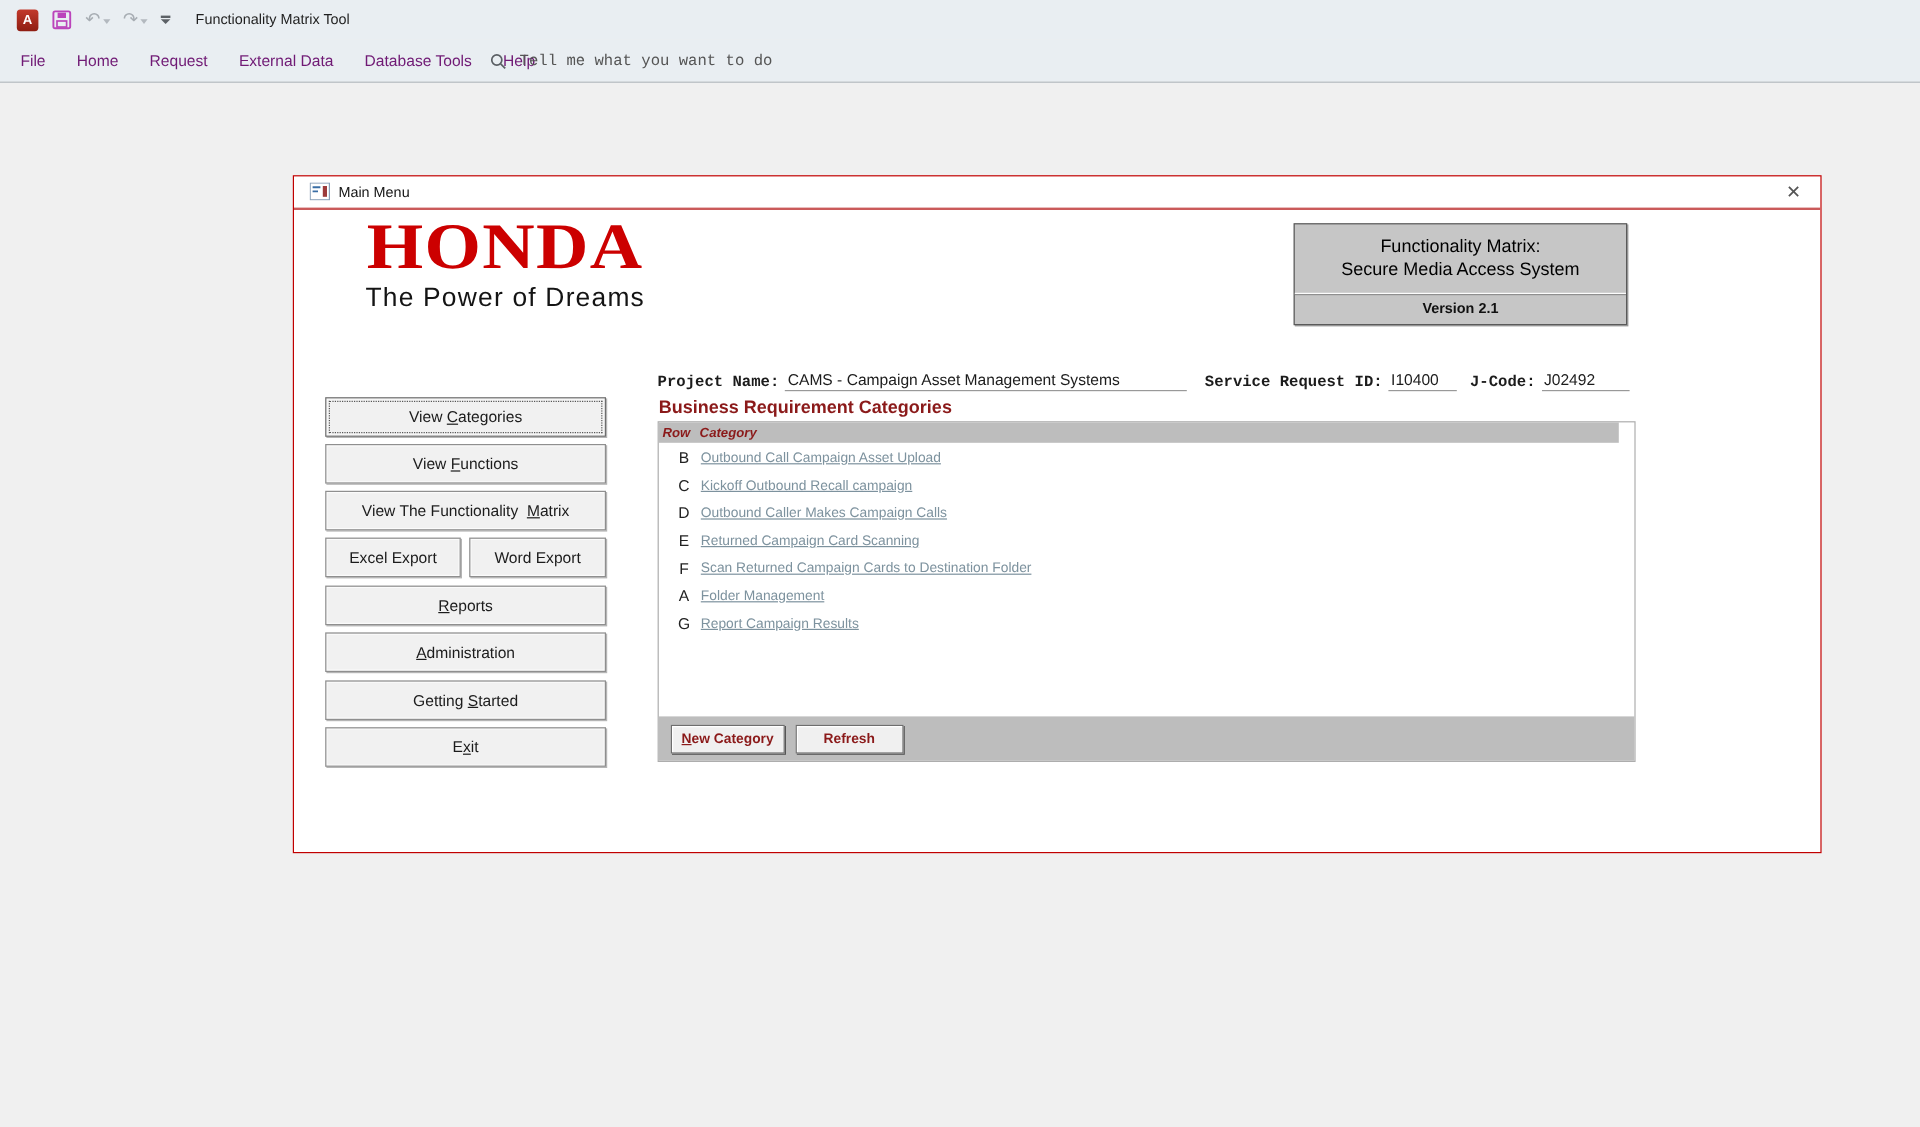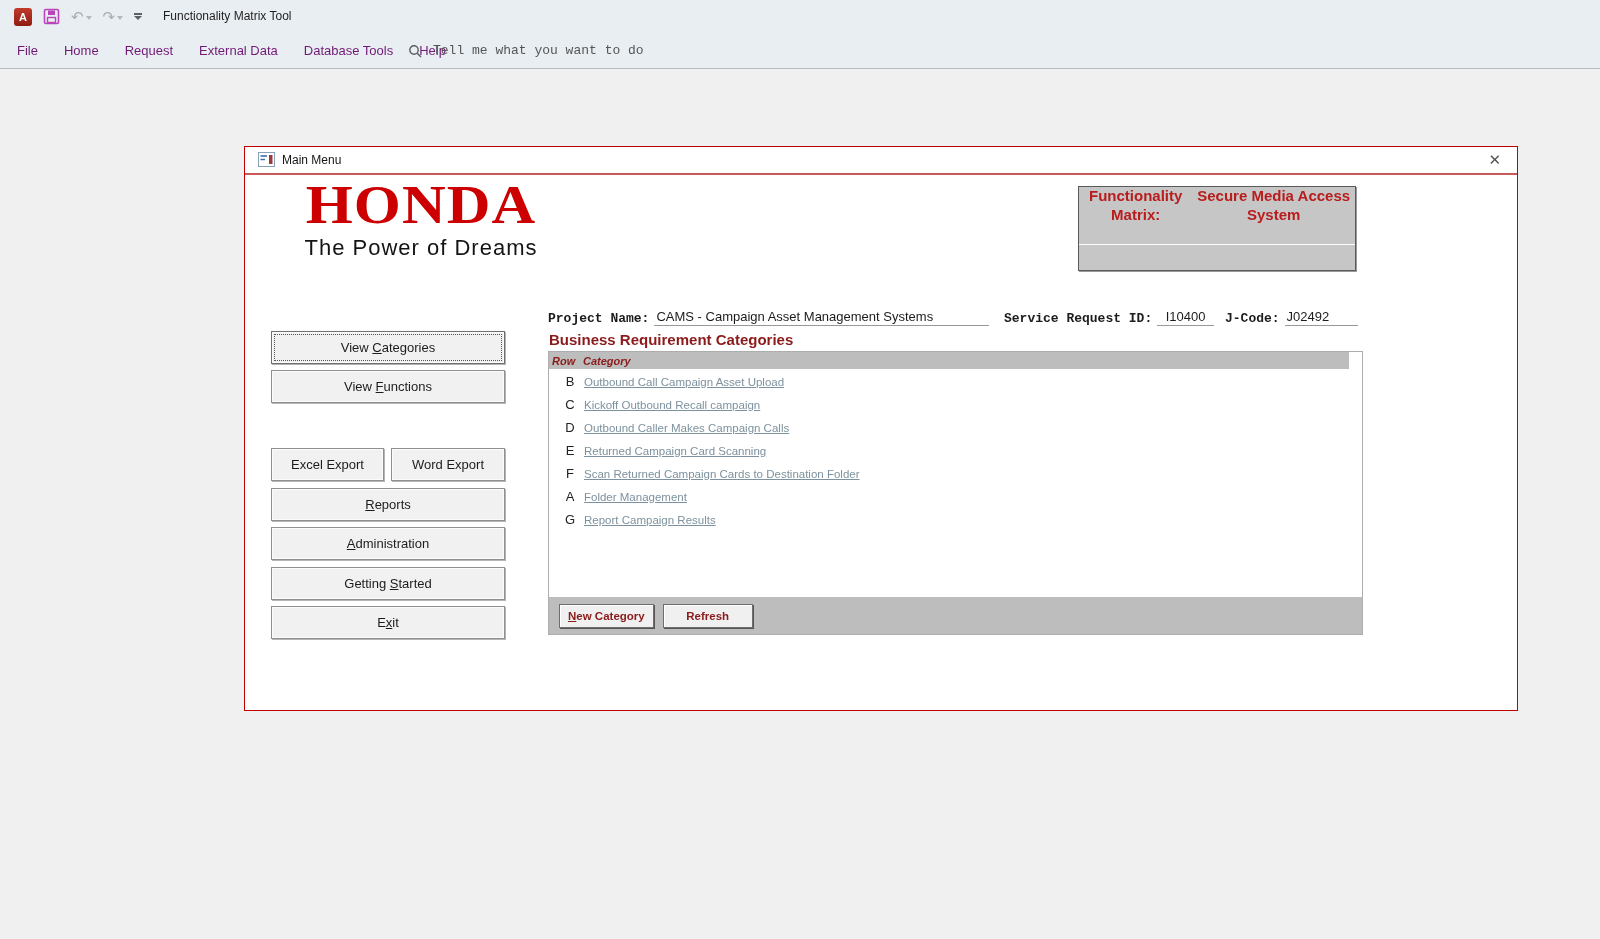--- a/index.html
+++ b/index.html
@@ -33,22 +33,22 @@
   #wintitle{position:absolute;left:37px;top:6px;font-size:12px;color:#141414;}
   #winclose{position:absolute;right:16px;top:4px;font-size:15px;color:#555;cursor:default;}
   
   #brand{position:absolute;left:18px;top:31px;width:316px;text-align:center;}
   #hondalogo{font-family:"Liberation Serif",serif;font-weight:bold;font-size:54px;line-height:1;
              color:#cc0000;letter-spacing:1px;transform:scaleX(1.12);transform-origin:center;white-space:nowrap;}
   #tagline{margin-top:3px;font-size:22px;letter-spacing:1px;color:#141414;}
   
   #infobox{position:absolute;left:833px;top:39px;width:278px;height:85px;background:#c6c6c6;
            border:1px solid #5a5a5a;box-shadow:1px 1px 0 #9a9a9a;box-sizing:border-box;}
-  #infomain{height:58px;display:flex;flex-direction:row;justify-content:center;text-align:center;
-            font-size:15px;font-weight:bold;color:#b91c1c;border-bottom:1px solid #fdfdfd;box-sizing:border-box;line-height:1.25;}
+  #infomain{height:58px;display:flex;flex-direction:column;justify-content:center;text-align:center;
+            font-size:15px;font-weight:normal;color:#000000;border-bottom:1px solid #fdfdfd;box-sizing:border-box;line-height:1.25;}
   #infoversion{height:24px;line-height:23px;text-align:center;font-size:12px;font-weight:bold;color:#111;border-top:1px solid #8f8f8f;box-sizing:border-box;}
   
   .mbtn{position:absolute;left:26px;width:234px;height:33px;background:#f1f1f1;border:1px solid #8f8f8f;
         box-shadow:1px 1px 0 #b5b5b5,inset 0 0 0 1px #fbfbfb;display:flex;align-items:center;justify-content:center;
         font-size:13px;color:#1c1c1c;box-sizing:border-box;cursor:default;white-space:pre;}
   .mbtn.focused{outline:1px dotted #555;outline-offset:-4px;border-color:#6e6e6e;}
   .accel{text-decoration:underline;}
   
   #projectrow{position:absolute;left:303px;top:159px;width:815px;height:20px;display:flex;font-size:13px;}
   .pfield{display:flex;align-items:flex-end;}
@@ -133,27 +133,31 @@
       </svg>
       <span id="wintitle">Main Menu</span>
       <span id="winclose">✕</span>
     </div>
 
     <div id="infobox">
       <div id="infomain">
         <div>Functionality Matrix:</div>
         <div>Secure Media Access System</div>
       </div>
+      <div id="infoversion">Version 2.1</div>
     </div>
 
     <div class="mbtn focused" style="top:184px;">
       <span>View </span><span class="accel">C</span><span>ategories</span>
     </div>
     <div class="mbtn" style="top:223px;">
       <span>View </span><span class="accel">F</span><span>unctions</span>
+    </div>
+    <div class="mbtn" style="top:262px;">
+      <span>View The Functionality  </span><span class="accel">M</span><span>atrix</span>
     </div>
     <div class="mbtn" style="top:301px;width:113px;">
       <span>Excel Export</span>
     </div>
     <div class="mbtn" style="top:301px;left:146px;width:114px;">
       <span>Word Export</span>
     </div>
     <div class="mbtn" style="top:341px;">
       <span></span><span class="accel">R</span><span>eports</span>
     </div>
@@ -166,21 +170,21 @@
     <div class="mbtn" style="top:459px;">
       <span>E</span><span class="accel">x</span><span>it</span>
     </div>
 
     <div id="projectrow">
       <div class="pfield" style="width:441px;">
         <span class="pflabel">Project Name:</span>
         <span class="pfvalue">CAMS - Campaign Asset Management Systems</span>
       </div>
       <div style="width:15px;"></div>
-      <div class="pfield" style="width:210px;text-align:center;">
+      <div class="pfield" style="width:210px;">
         <span class="pflabel">Service Request ID:</span>
         <span class="pfvalue">I10400</span>
       </div>
       <div style="width:11px;"></div>
       <div class="pfield" style="width:133px;">
         <span class="pflabel">J-Code:</span>
         <span class="pfvalue">J02492</span>
       </div>
     </div>
 

